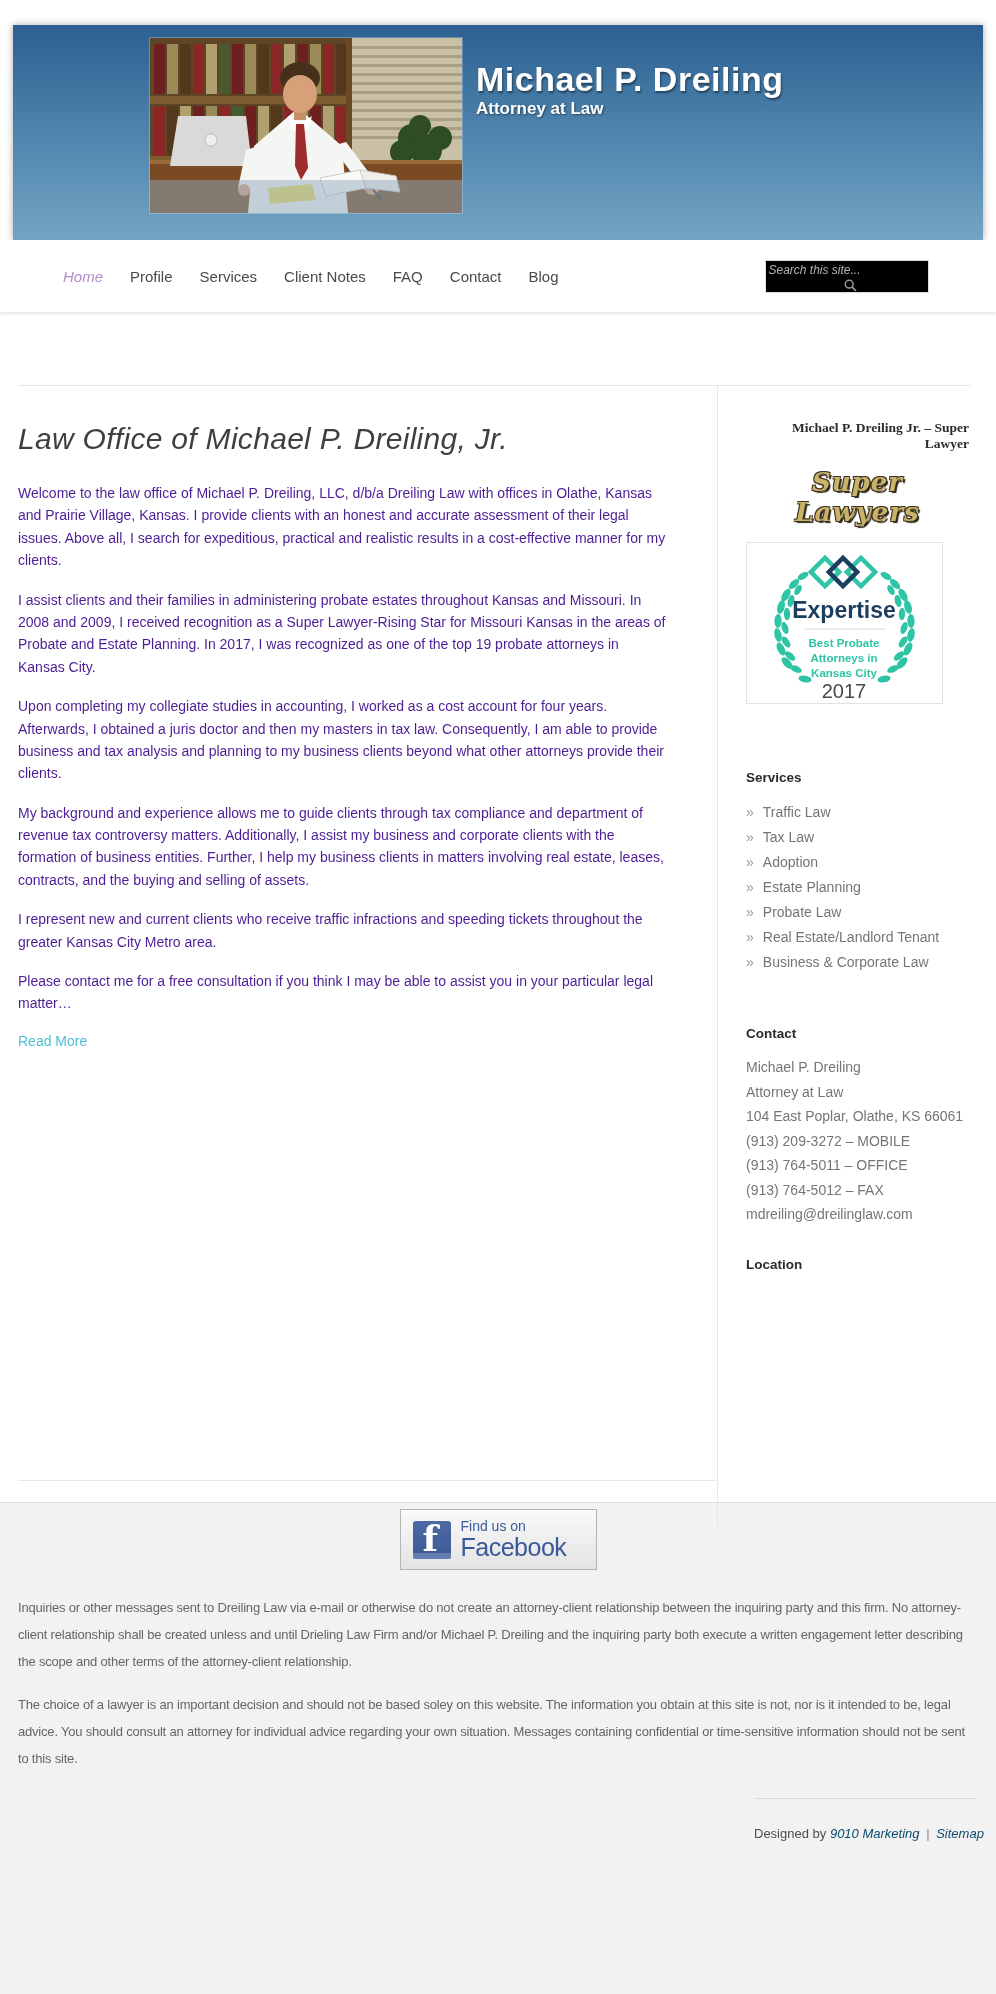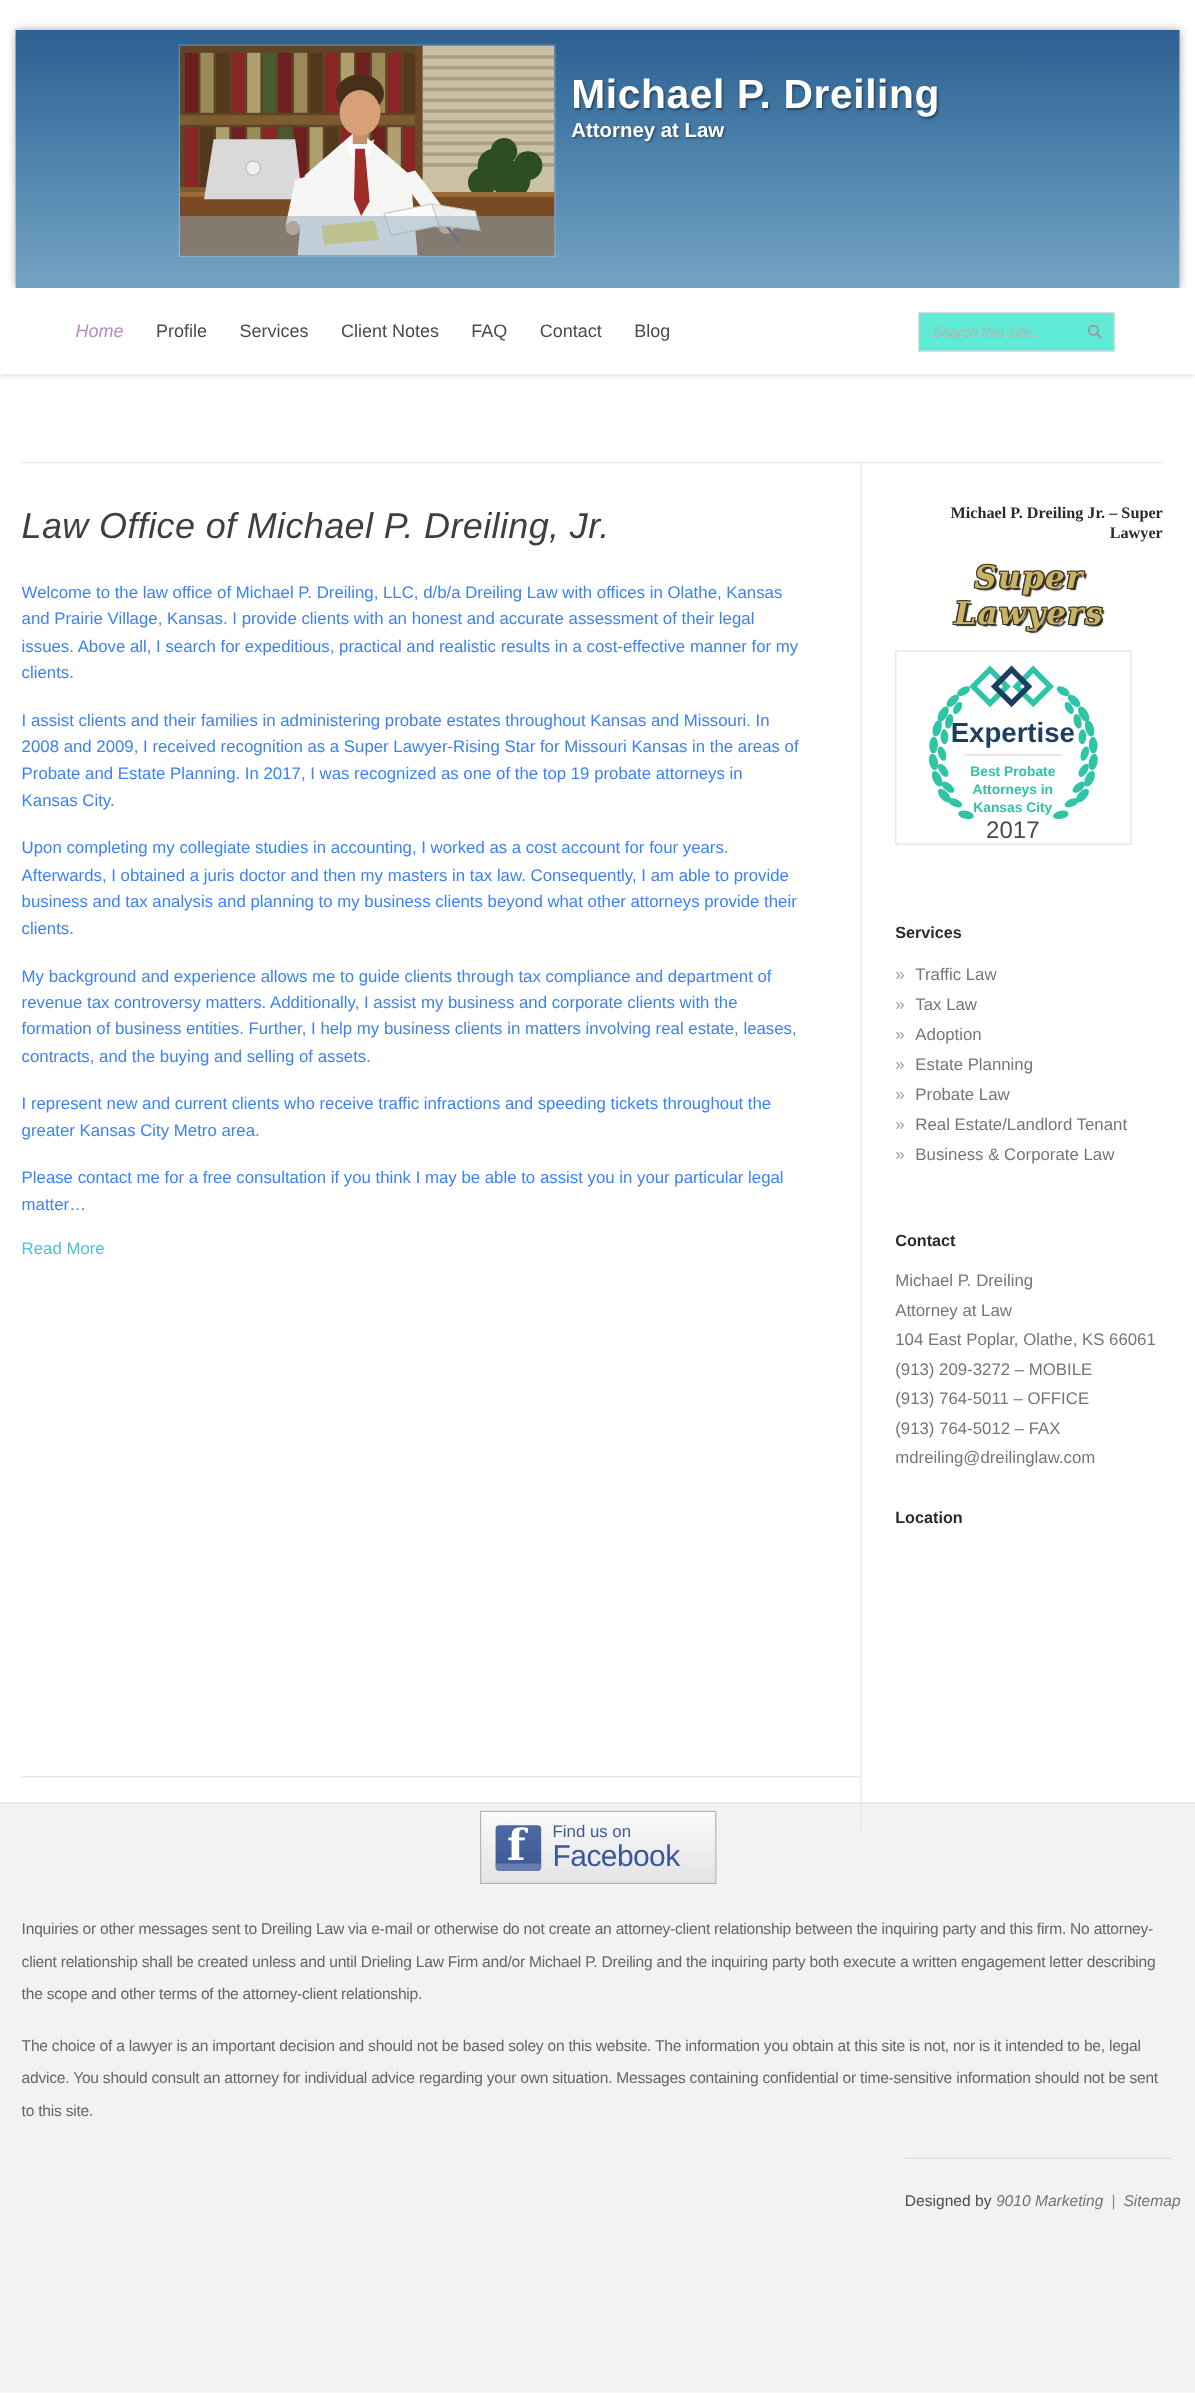--- a/index.html
+++ b/index.html
@@ -47,22 +47,22 @@
     box-shadow: 0 2px 3px rgba(0,0,0,.10);
   }
   .nav-item {
     margin-right: 27px; font-size: 15px; color: #4a4a4a;
     text-decoration: none; cursor: pointer; white-space: nowrap;
   }
   .nav-item.active { color: #b48cc9; font-style: italic; }
   .search-box {
     position: absolute; right: 67px; top: 20px;
     width: 164px; height: 33px;
-    border: 1px solid #dcdcdc; background: #5eead4;
-    display: flex; align-items: center; padding: 0 9px;
+    border: 1px solid #dcdcdc; background: #000000;
+    display: flex; align-items: center; padding: 0 9px; flex-direction: column;
   }
   .search-box input {
     flex: 1; border: 0; outline: 0; background: transparent;
     font-family: "Liberation Sans", sans-serif;
     font-size: 12px; font-style: italic; color: #777; min-width: 0;
   }
   .search-box input::placeholder { color: #b3b3b3; font-style: italic; }
   .search-icon { flex: 0 0 auto; margin-left: 6px; display: block; cursor: pointer; }
 
   
@@ -72,21 +72,21 @@
     border-top: 1px solid #e7e7e7; border-bottom: 1px solid #e7e7e7;
   }
   .side-col {
     width: 253px; height: 1141px; padding: 34px 1px 0 28px; overflow: hidden;
     border-top: 1px solid #e7e7e7; border-left: 1px solid #e7e7e7;
   }
   .page-heading {
     margin: 36px 0 26px; font-size: 30px; font-weight: 400; font-style: italic;
     color: #3f3f3f; letter-spacing: .3px;
   }
-  .main-col p { margin: 0 0 17px; font-size: 14px; line-height: 1.6; color: #3b82f6; }
+  .main-col p { margin: 0 0 17px; font-size: 14px; line-height: 1.6; color: #4c1d95; }
   .read-more { color: #4ebfd4; font-size: 14px; text-decoration: none; cursor: pointer; }
 
   
   .widget-heading { font-size: 13.5px; font-weight: bold; color: #2b2b2b; margin: 0; }
   .sl-heading { text-align: right; font-family: Liberation Serif, serif; }
   .sl-logo {
     margin: 15px auto 0; text-align: center;
     font-family: "DejaVu Serif", serif; font-style: italic; font-weight: bold;
     font-size: 26px; letter-spacing: 1px; color: #c9b26a;
     text-shadow: -1px -1px 0 #3f3520, 1px -1px 0 #3f3520, -1px 1px 0 #3f3520, 2px 2px 1px #2a2416;
@@ -130,21 +130,21 @@
   .disclaimers { margin: 24px 20px 0 18px; }
   .disclaimers p {
     margin: 0 0 16px; font-size: 13px; letter-spacing: -.2px;
     line-height: 2.08; color: #666;
   }
   .designed-by {
     width: 222px; margin: 26px 20px 0 auto;
     border-top: 1px solid #dcdcdc; padding-top: 27px;
     text-align: right; font-size: 13px; color: #4d4d4d; white-space: nowrap;
   }
-  .designed-by a { font-style: italic; color: #737373; text-decoration: none; cursor: pointer; }
+  .designed-by a { font-style: italic; color: #0c4a6e; text-decoration: none; cursor: pointer; }
   .designed-by .sep { color: #8a8a8a; margin: 0 3px; }
 </style>
 </head>
 <body>
 
 <div class="page">
 
   <div class="top-strip"></div>
 
   <div class="header-band">

